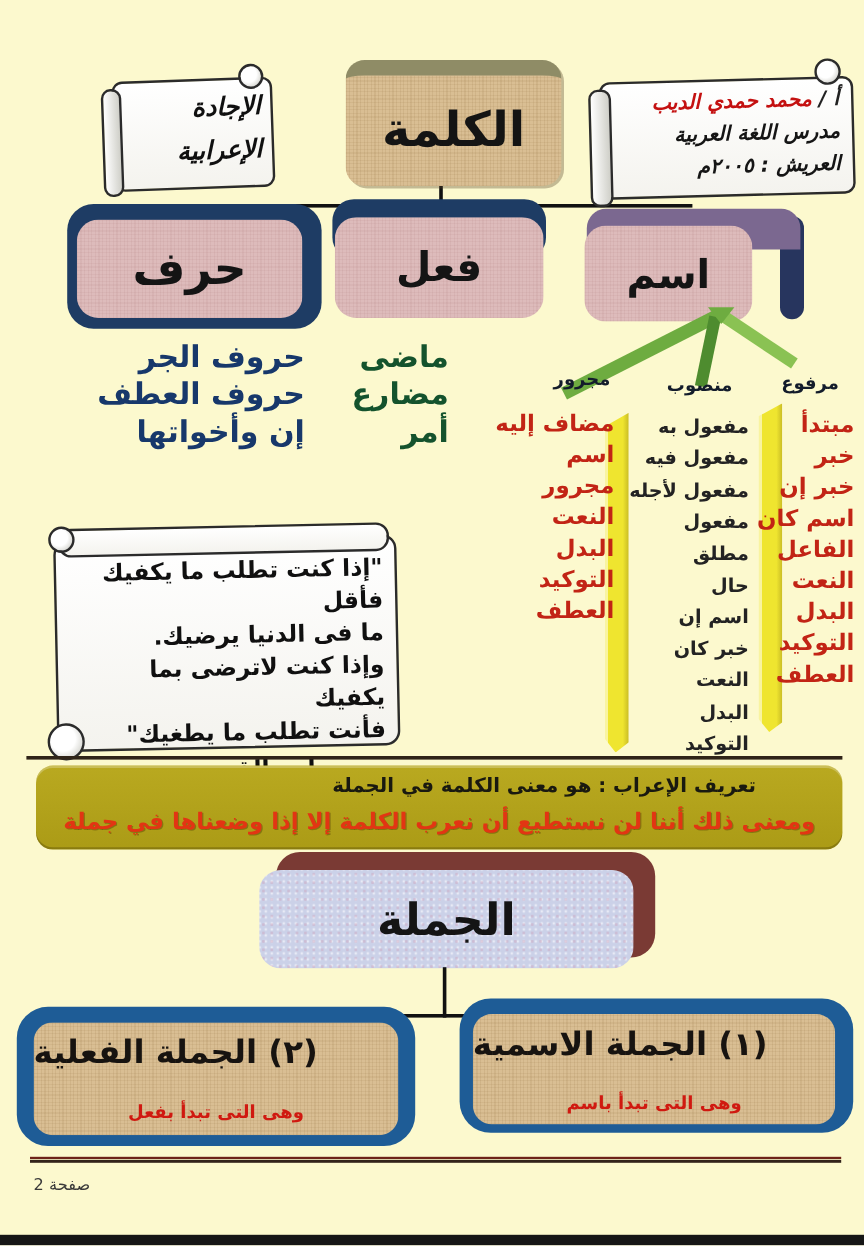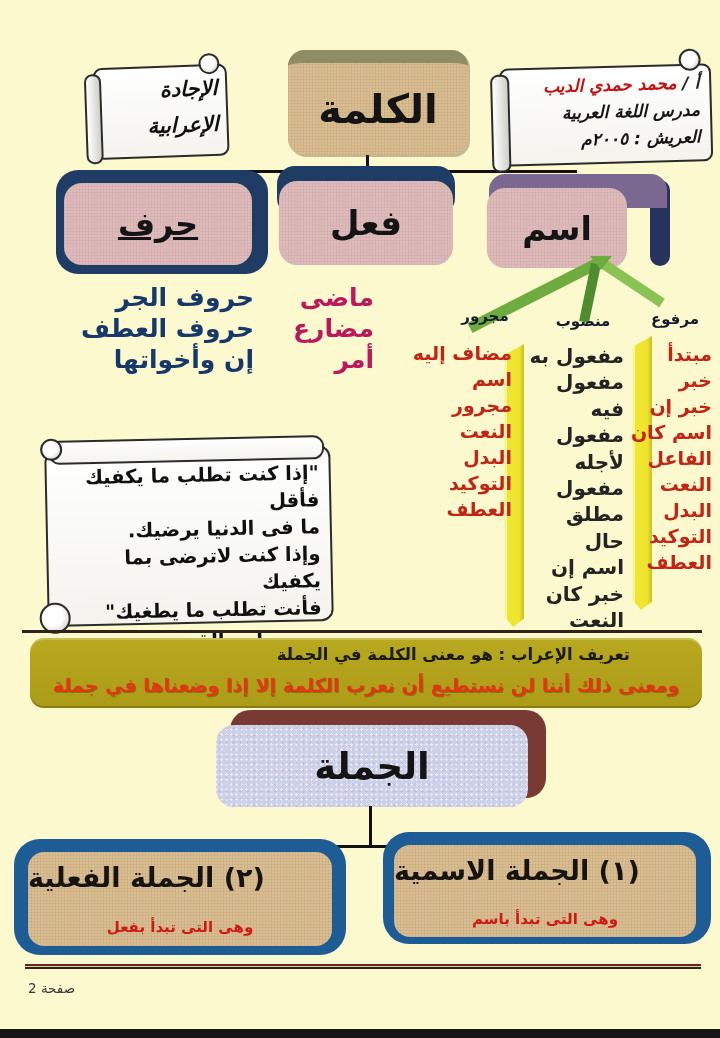--- a/index.html
+++ b/index.html
@@ -21,21 +21,21 @@
   .navy{background:#1E3C64;}
   .line{background:#111;}
   .boxlabel{display:flex;align-items:center;justify-content:center;font-weight:bold;color:#141414;}
   .scrollpaper{background:linear-gradient(180deg,#ffffff,#f4f3ee);border:2.5px solid #2b2b2b;border-radius:9px;}
   .rollv{background:linear-gradient(90deg,#ffffff,#cfcfc8);border:2.5px solid #2b2b2b;border-radius:8px;}
   .curl{background:radial-gradient(circle at 40% 40%, #ffffff 45%, #bdbdb4 100%);border:2.5px solid #2b2b2b;border-radius:50%;}
   .ybar{background:linear-gradient(90deg,#F9F4A0 0 3px,#EFE52F 3px 75%,#C9BC25);clip-path:polygon(0 4%,100% 0%,100% 97%,45% 100%,0 96%);}
   .colhead{font-weight:bold;color:#131C2B;font-size:15px;text-align:center;}
   .colitems{font-weight:bold;font-size:19px;line-height:26px;text-align:right;}
   .red-items{color:#C22415;}
-  .dark-items{color:#232323;font-size:20px;line-height:26.4px;}
+  .dark-items{color:#232323;font-size:16px;line-height:26.4px;}
   .sidebold{font-weight:bold;font-size:25px;line-height:31px;text-align:right;}
   .bottombox-title{font-weight:bold;font-size:27px;color:#171310;text-align:left;}
   .bottombox-sub{font-weight:bold;font-size:15px;color:#D01910;text-align:center;}
   .footer-rule{background:linear-gradient(180deg,#6E2318 0 2px,#D9D1A9 2px 3px,#33231A 3px 5px);}
   .it{font-style:italic;}
 </style>
 </head>
 <body>
 
 <div class="canvas">
@@ -63,41 +63,41 @@
     <div class="abs curl" style="left:190px;top:-7px;width:18px;height:18px;"></div>
     <div class="abs rtl it" style="left:18px;top:14px;width:192px;text-align:right;font-weight:bold;font-size:17px;line-height:27px;padding-right:6px;">
       <div><span style="color:#222;">أ / </span><span style="color:#C41111;">محمد حمدي الديب</span></div>
       <div style="color:#151515;">مدرس اللغة العربية</div>
       <div style="color:#151515;">العريش : ٢٠٠٥م</div>
     </div>
   </div>
 
   <div class="abs navy" style="left:56px;top:170px;width:212px;height:104px;border-radius:22px;"></div>
   <div class="abs pinkbox" style="left:64px;top:183px;width:188px;height:82px;border-radius:18px;">
-    <div class="boxlabel" style="width:100%;height:100%;font-size:32px;text-decoration:underline;">حرف</div>
+    <div class="boxlabel" style="width:100%;height:100%;font-size:38px;">حرف</div>
   </div>
 
   <div class="abs navy" style="left:277px;top:166px;width:178px;height:50px;border-radius:18px;"></div>
   <div class="abs pinkbox" style="left:279px;top:181px;width:174px;height:84px;border-radius:18px;">
     <div class="boxlabel" style="width:100%;height:100%;font-size:34px;">فعل</div>
   </div>
 
   <div class="abs" style="left:650px;top:180px;width:20px;height:86px;background:#27355E;border-radius:10px;"></div>
   <div class="abs" style="left:489px;top:174px;width:178px;height:34px;background:#7B6890;border-radius:16px 16px 0 0;"></div>
   <div class="abs pinkbox" style="left:487px;top:188px;width:140px;height:80px;border-radius:18px;">
     <div class="boxlabel" style="width:100%;height:100%;font-size:33px;">اسم</div>
   </div>
 
   <div class="abs rtl sidebold" style="left:40px;top:282px;width:214px;color:#17386B;">
     <div>حروف الجر</div>
     <div>حروف العطف</div>
     <div>إن وأخواتها</div>
   </div>
 
-  <div class="abs rtl sidebold" style="left:280px;top:282px;width:94px;color:#be185d;">
+  <div class="abs rtl sidebold" style="left:280px;top:282px;width:94px;color:#14532d;">
     <div>ماضى</div>
     <div>مضارع</div>
     <div>أمر</div>
   </div>
 
   <svg class="abs" style="left:440px;top:248px;" width="240" height="90" viewBox="0 0 240 90">
     <line x1="160" y1="14" x2="30" y2="80" stroke="#6EAC40" stroke-width="11"></line>
     <line x1="156" y1="16" x2="144" y2="74" stroke="#4E8C2F" stroke-width="10"></line>
     <line x1="162" y1="15" x2="222" y2="55" stroke="#8AC253" stroke-width="10"></line>
     <polygon points="150,8 172,8 161,22" fill="#6EAC40"></polygon>

